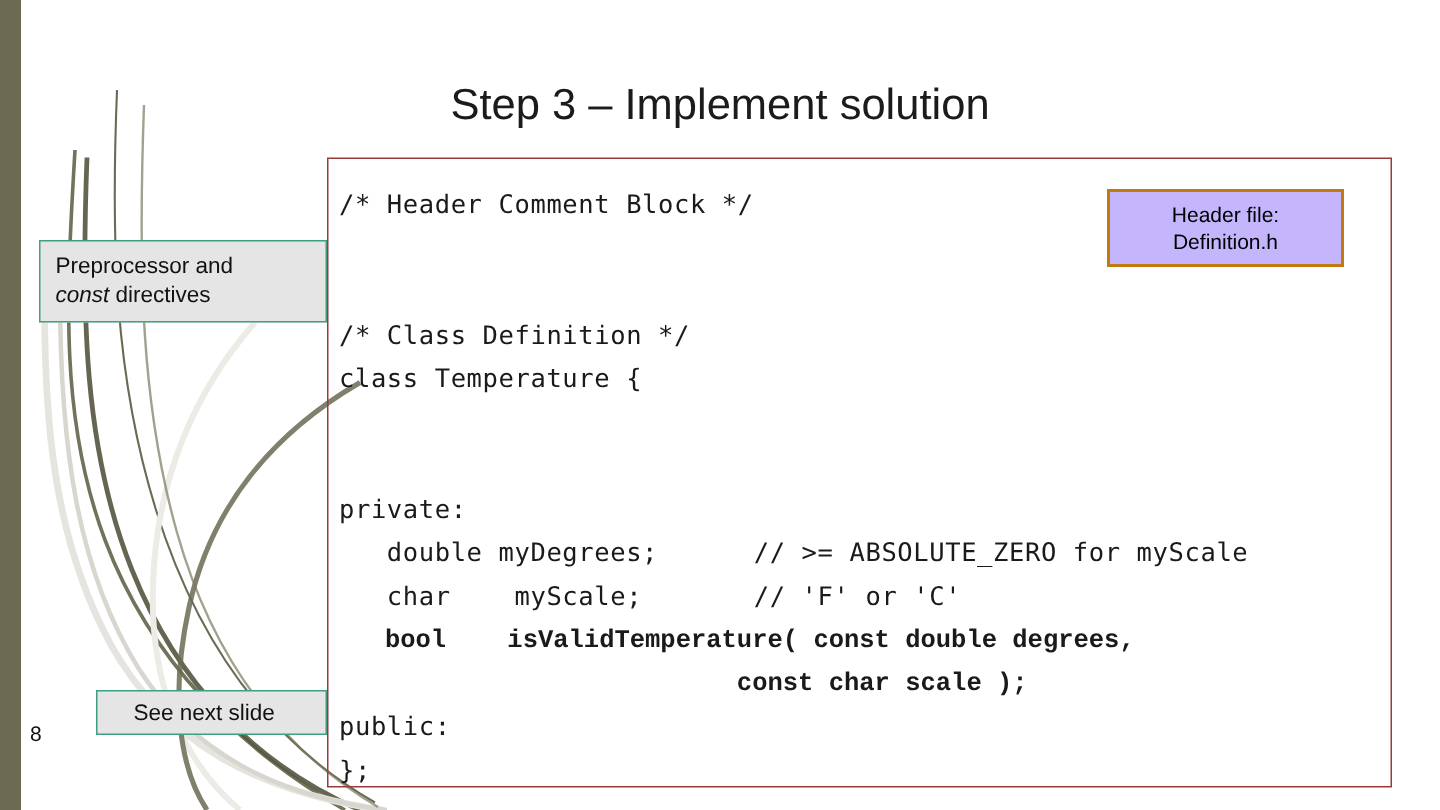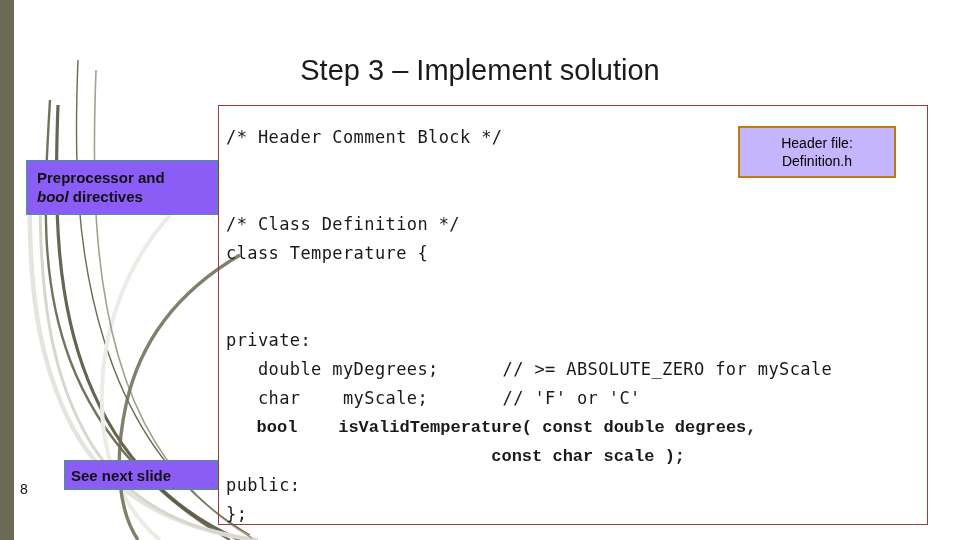--- a/index.html
+++ b/index.html
@@ -94,44 +94,43 @@
     justify-content: center;
     font-size: 14px;
     color: #000000;
     line-height: 18px;
     text-align: center;
   }
 
   
   .teal-callout {
     position: absolute;
-    background: #8b5cf6;
+    background: #e5e5e5;
     border: 1.2px solid #3f9e84;
     box-sizing: border-box;
     font-size: 15px;
     color: #111111;
     line-height: 19px;
-    font-weight: bold;
   }
   #preprocessor-callout {
     left: 26px;
     top: 160px;
     width: 192px;
     height: 55px;
     padding: 7px 0 0 10px;
   }
   #preprocessor-callout .italic { font-style: italic; }
   #see-next-slide-callout {
     left: 64px;
     top: 460px;
     width: 154px;
     height: 30px;
     display: flex;
     align-items: center;
-    padding-left: 6px;
+    padding-left: 24px;
   }
 
   
   #page-number {
     position: absolute;
     left: 20px;
     top: 481px;
     font-size: 14px;
     color: #111111;
   }
@@ -160,21 +159,21 @@
 
   <div id="code-text"><span class="ln">/* Header Comment Block */</span><span class="blank">&nbsp;</span><span class="blank">&nbsp;</span><span class="ln">/* Class Definition */</span><span class="ln">class Temperature {</span><span class="blank">&nbsp;</span><span class="blank">&nbsp;</span><span class="ln">private:</span><span class="ln">   double myDegrees;      // &gt;= ABSOLUTE_ZERO for myScale</span><span class="ln">   char    myScale;       // 'F' or 'C'</span><span class="ln bold-ln">   bool    isValidTemperature( const double degrees,</span><span class="ln bold-ln">                          const char scale );</span><span class="ln">public:</span><span class="ln">};</span></div>
 
   <div id="header-file-callout">
     <span>Header file:</span>
     <span>Definition.h</span>
   </div>
 
   <div id="preprocessor-callout" class="teal-callout">
     <span>Preprocessor and</span><br>
-    <span class="italic">bool</span><span> directives</span>
+    <span class="italic">const</span><span> directives</span>
   </div>
 
   <div id="see-next-slide-callout" class="teal-callout">
     <span>See next slide</span>
   </div>
 
   <div id="page-number">8</div>
 
 </div>
 

